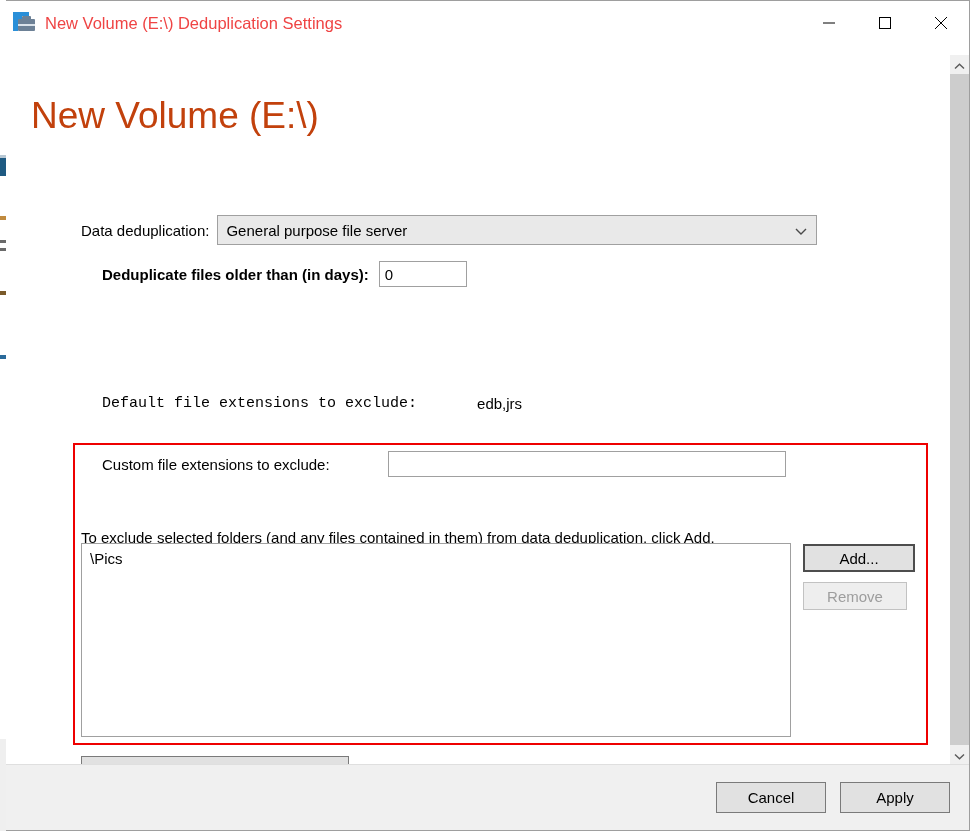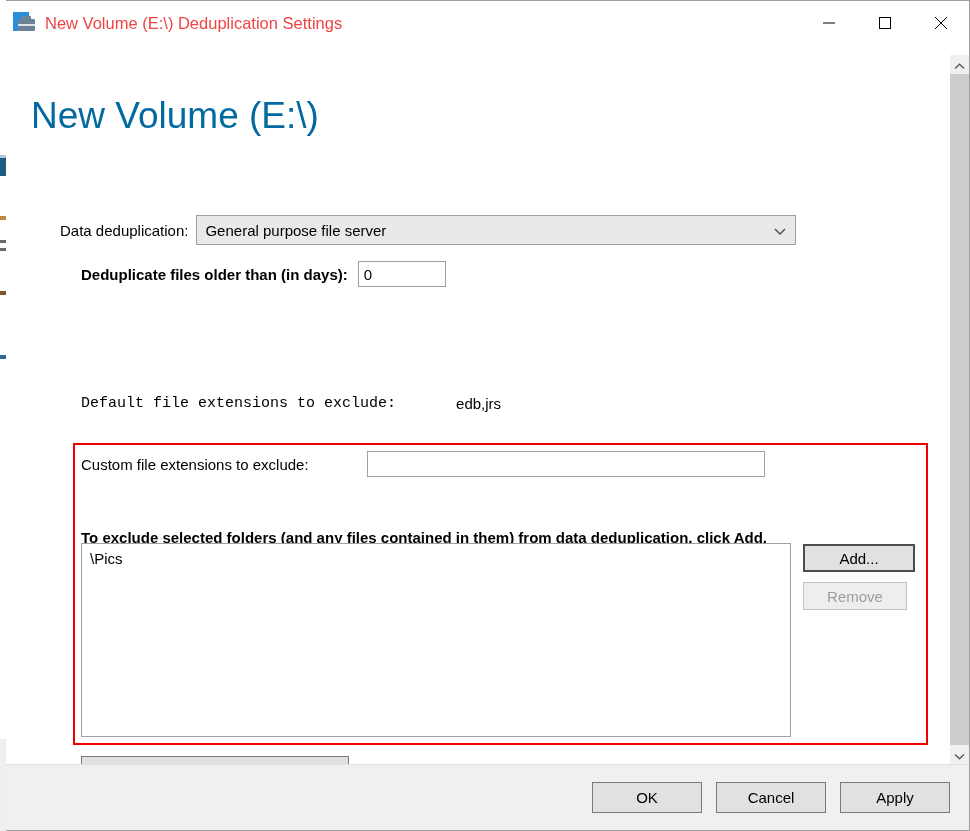--- a/index.html
+++ b/index.html
@@ -130,28 +130,28 @@
     overflow: hidden;
   }
 
   
   #page-title {
     position: absolute;
     left: 25px;
     top: 14px;
     font-size: 37px;
     font-weight: normal;
-    color: #0369a1;
+    color: #c2410c;
     letter-spacing: 0px;
     line-height: 44px;
     white-space: nowrap;
   }
 
   
-  .row { position: absolute; display: flex; align-items: center; }
+  .row { position: absolute; display: flex; align-items: center; margin-left: 21px; }
 
   #row-dedup { left: 54px; top: 160px; }
   #lbl-dedup { font-size: 15px; white-space: nowrap; }
   #combo-dedup {
     margin-left: 8px;
     width: 600px;
     height: 30px;
     box-sizing: border-box;
     background: #e9e9e9;
     border: 1px solid #a0a0a0;
@@ -228,21 +228,20 @@
     color: #000;
     outline: none;
   }
 
   #para-folders {
     position: absolute;
     left: 75px;
     top: 459px;
     font-size: 15px;
     white-space: nowrap;
-    font-weight: bold;
   }
 
   
   #folder-list {
     position: absolute;
     left: 75px;
     top: 488px;
     width: 710px;
     height: 194px;
     box-sizing: border-box;
@@ -483,18 +482,17 @@
         <span>
           <svg width="11" height="7" viewBox="0 0 11 7">
               <polyline points="1,1.5 5.5,5.8 10,1.5" fill="none" stroke="#5a5a5a" stroke-width="1.4"></polyline>
             </svg>
         </span>
       </div>
     </div>
   </div>
 
   <div id="footer">
-    <button class="footer-btn">OK</button>
     <button class="footer-btn">Cancel</button>
     <button class="footer-btn">Apply</button>
   </div>
 
 </div>
 
 </body></html>

